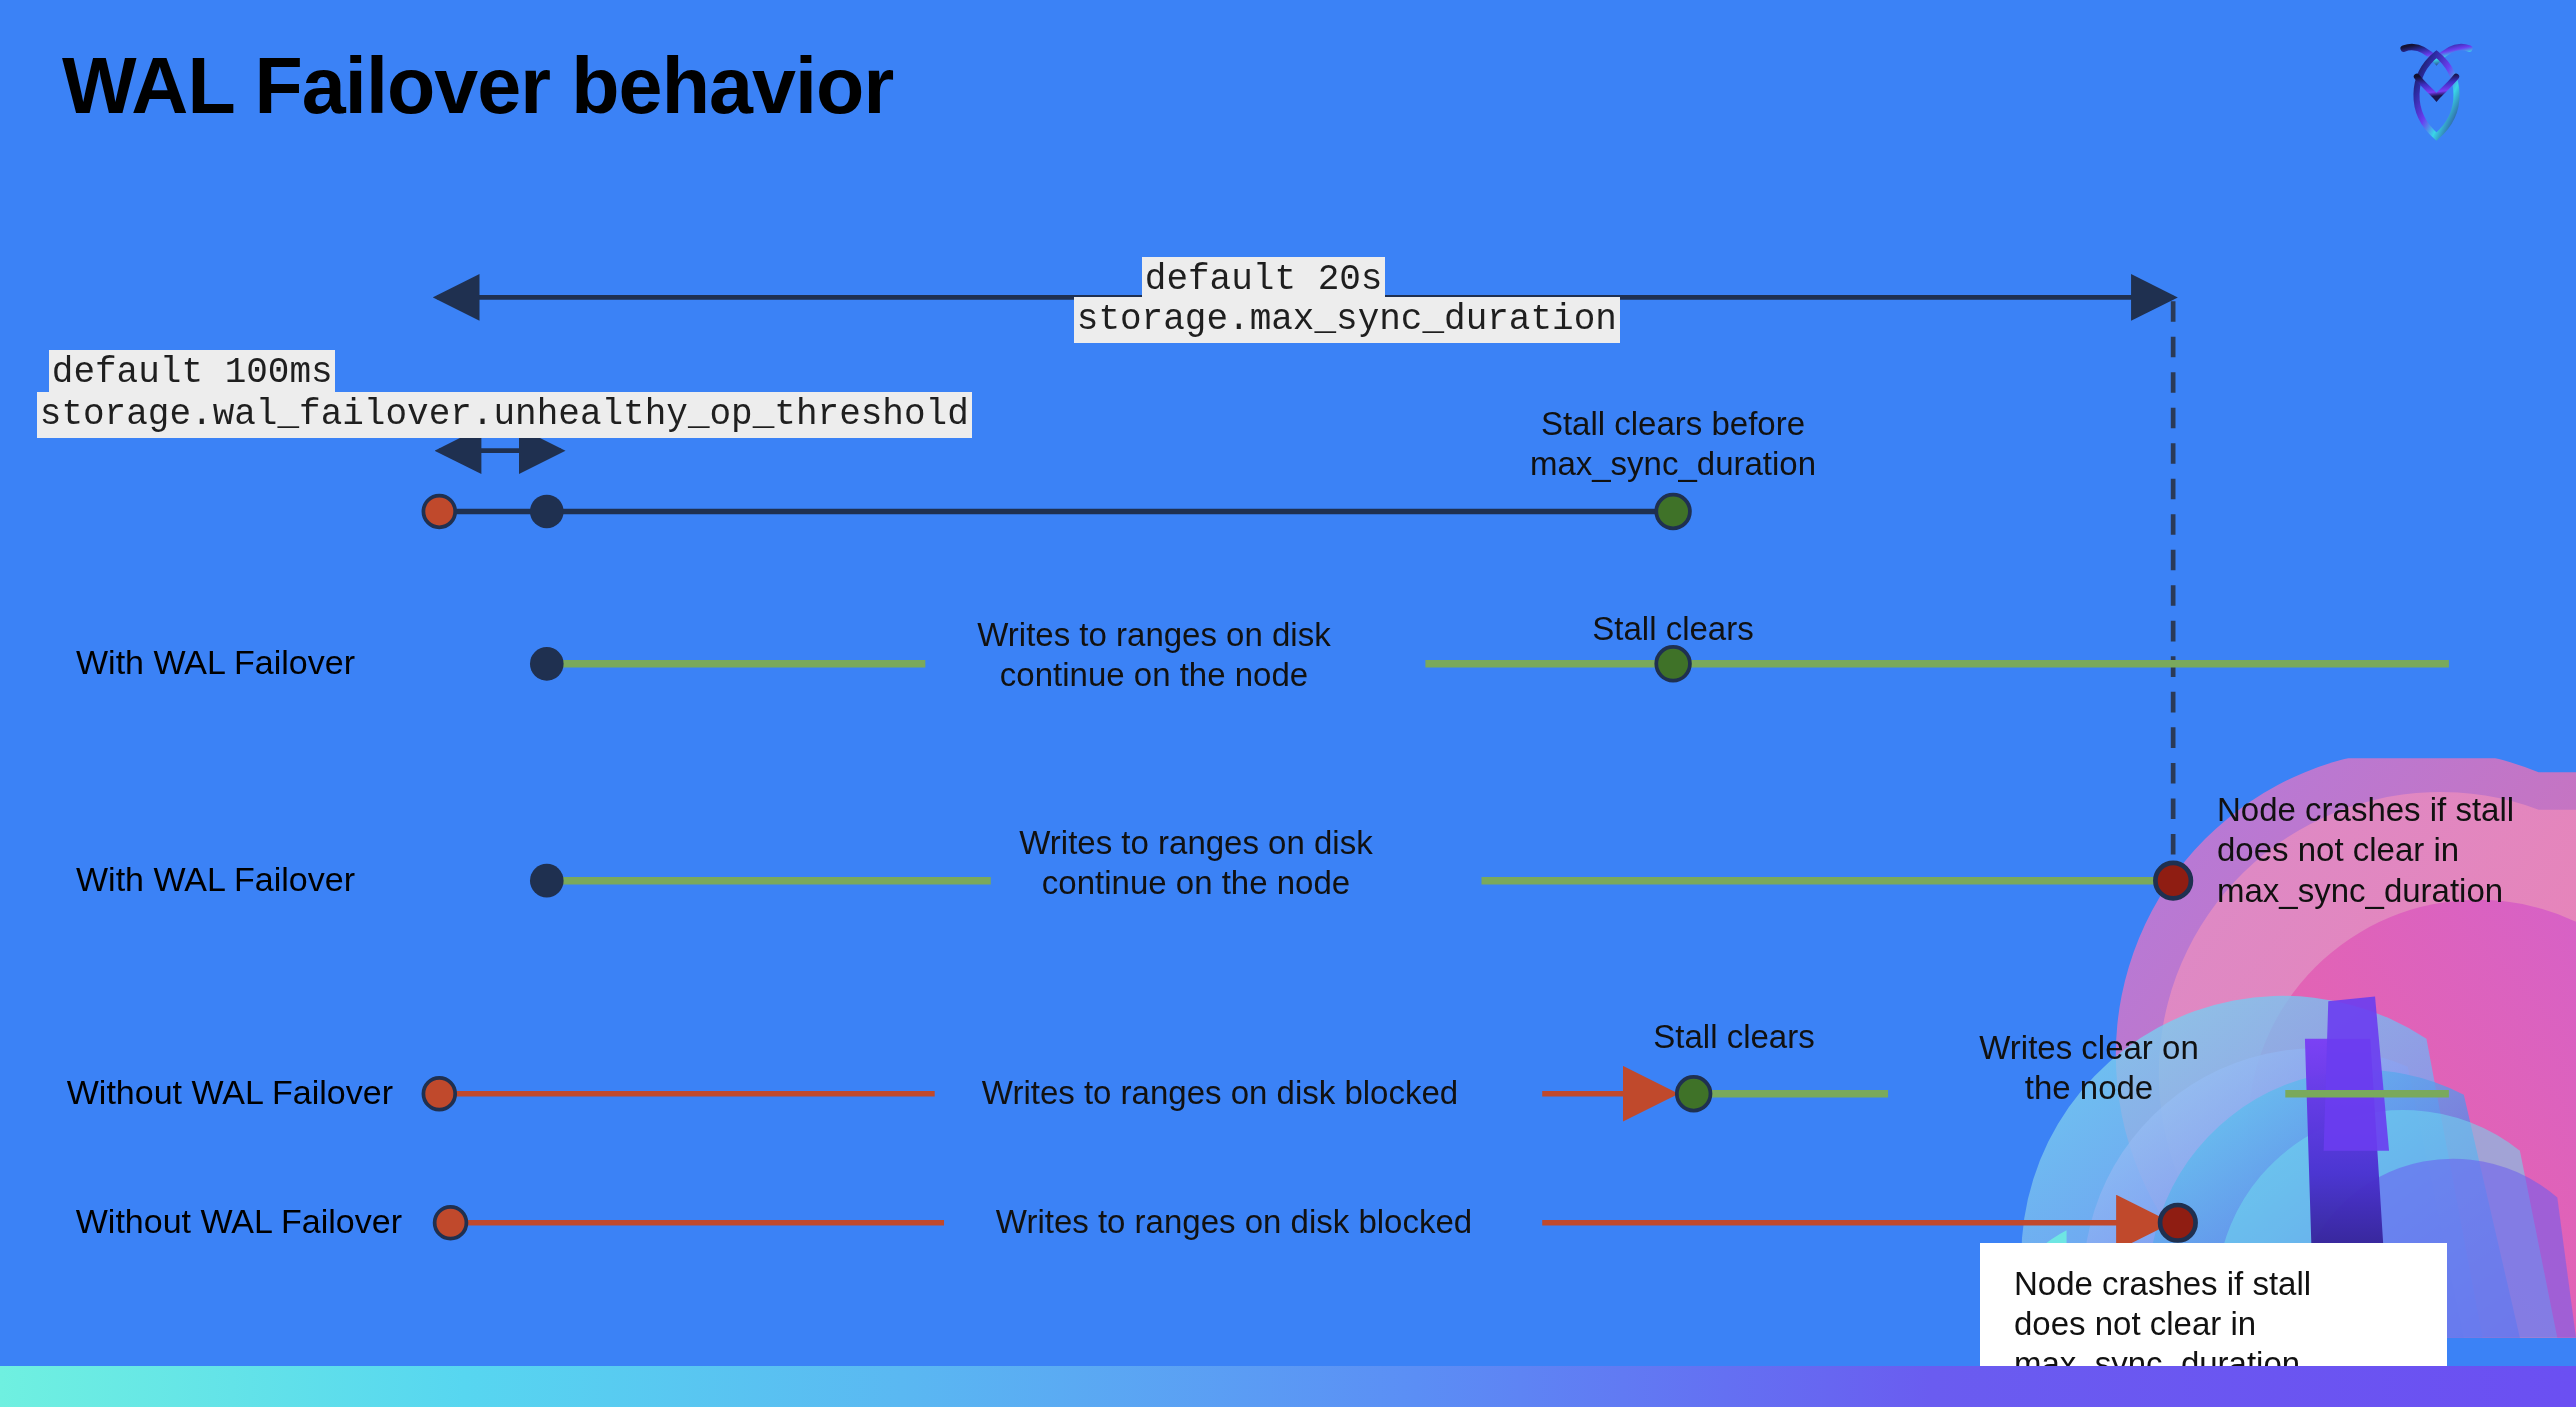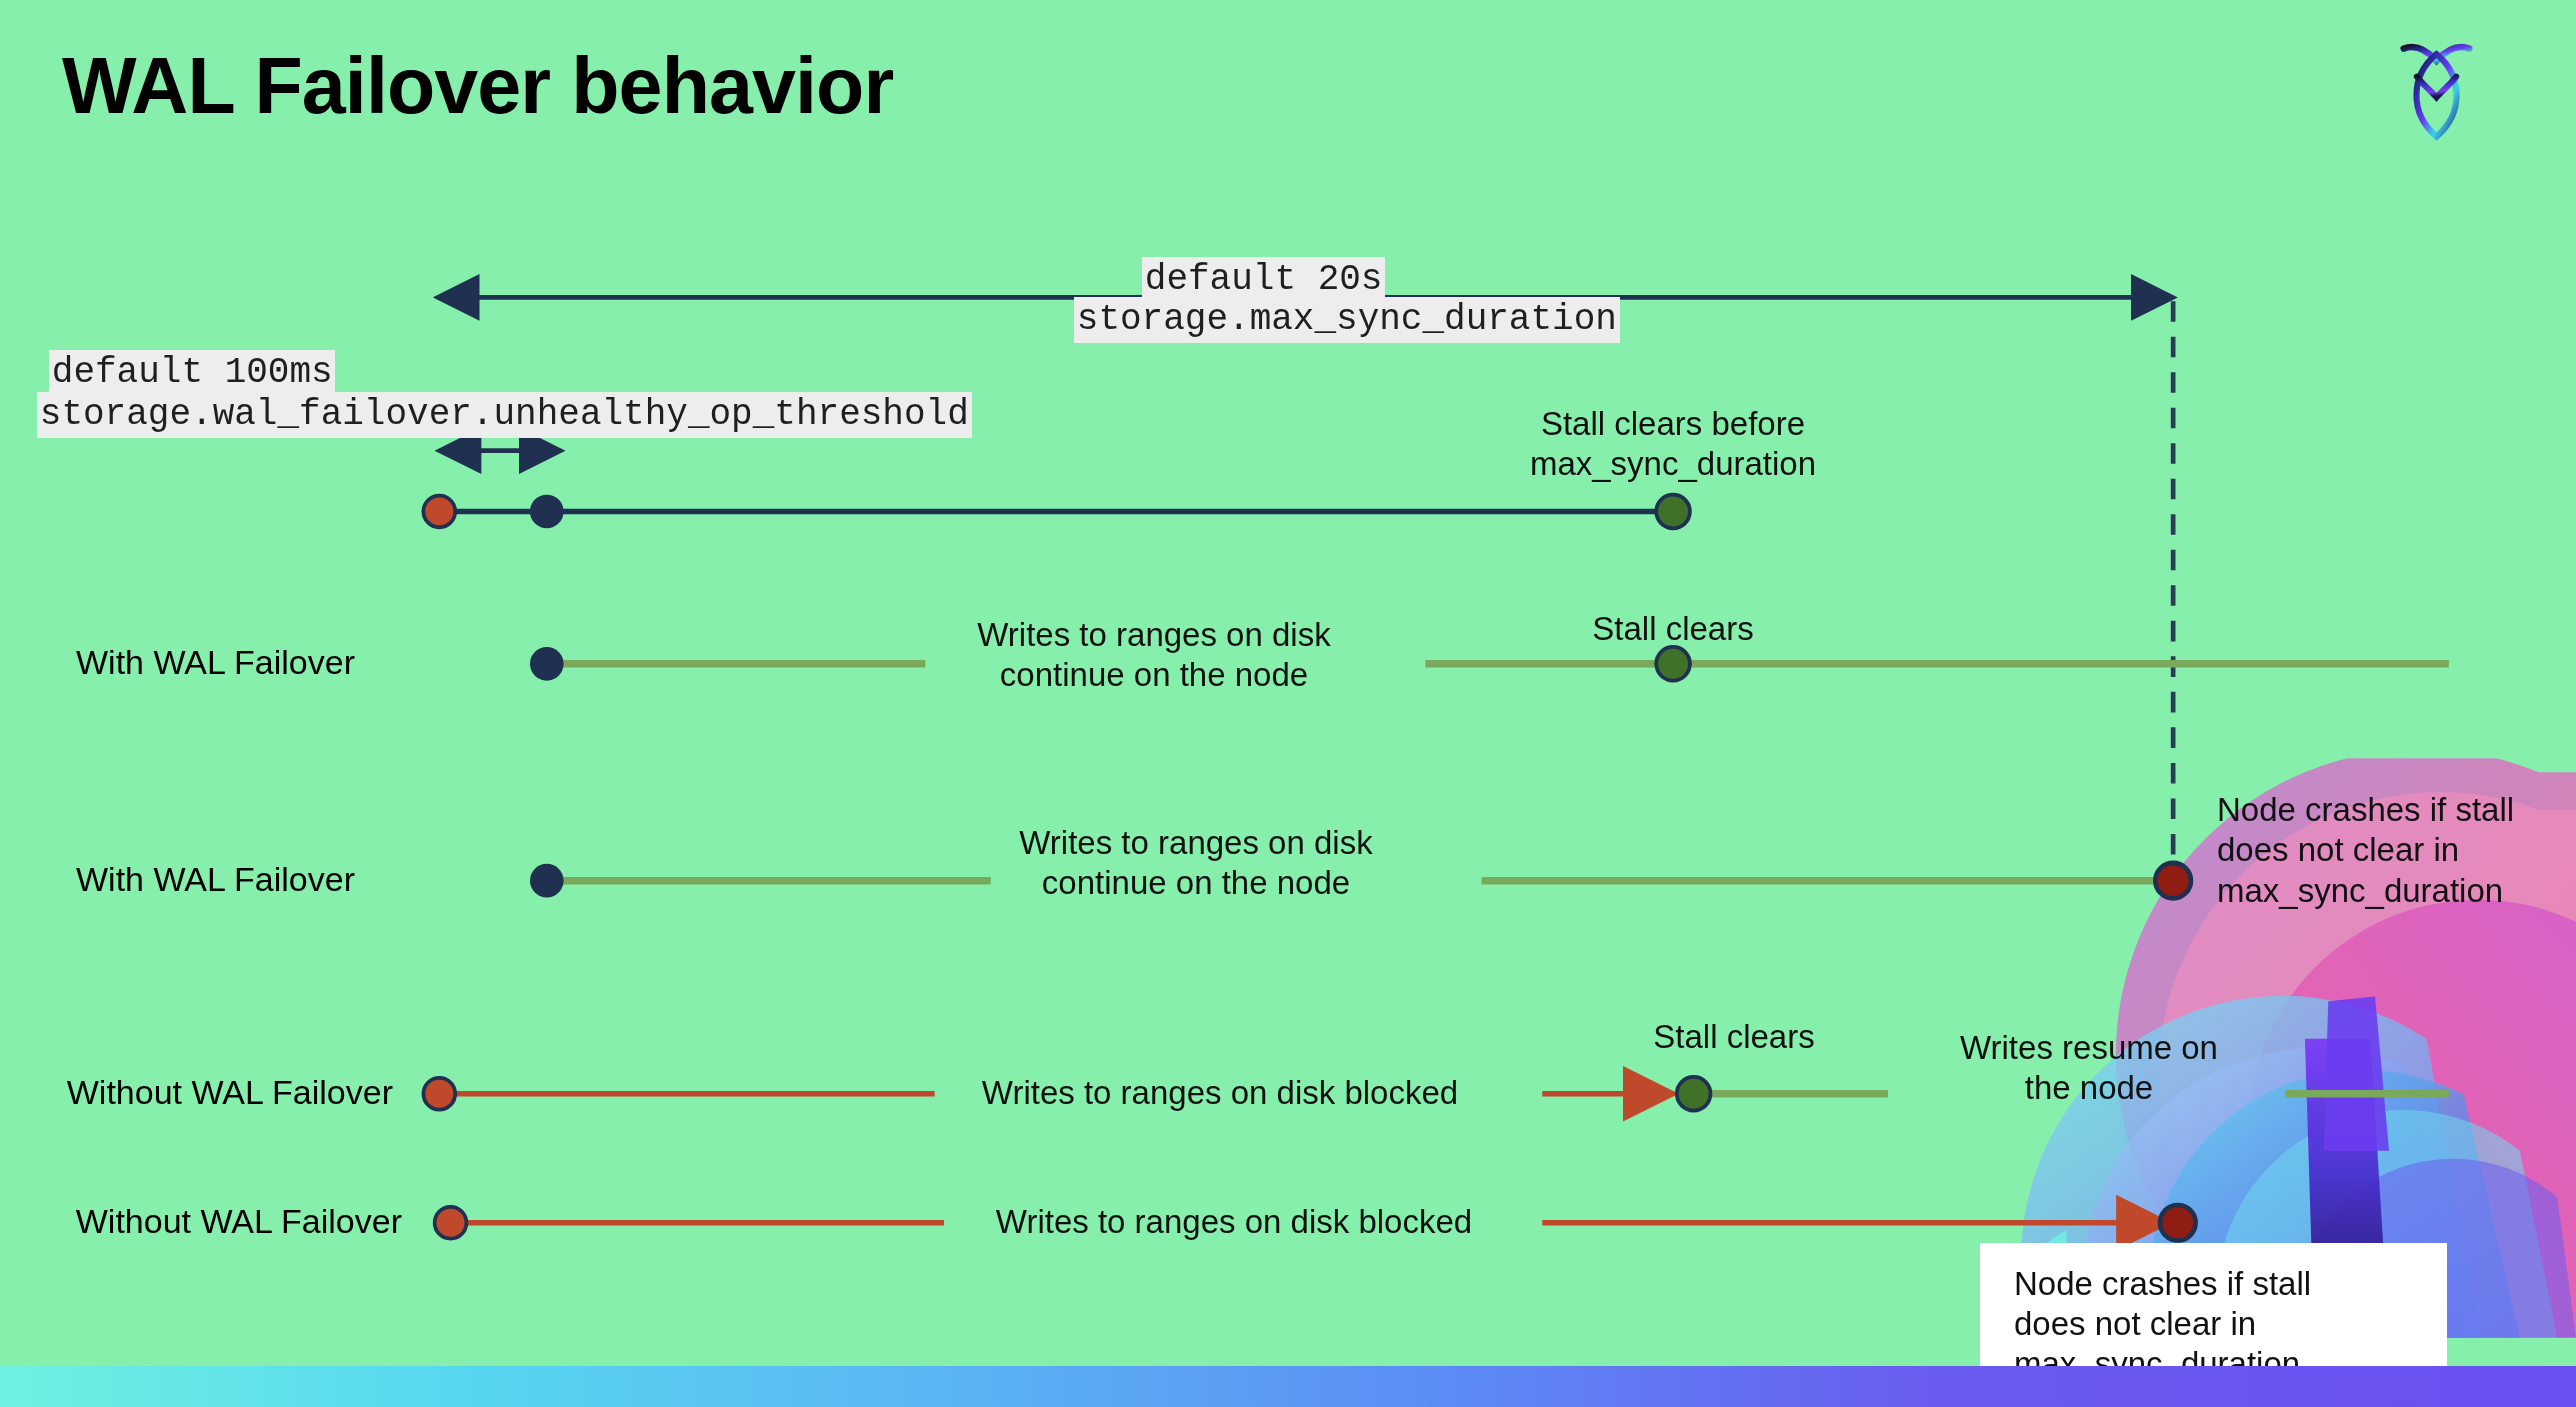--- a/index.html
+++ b/index.html
@@ -3,21 +3,21 @@
 <meta charset="utf-8">
 <style>
   html,body{margin:0;padding:0;}
   body{
     width:2576px;height:1408px;
     background:#ffffff;
     font-family:"Liberation Sans", sans-serif;
     overflow:hidden;
     position:relative;
   }
-  #slide{position:absolute;inset:0;overflow:hidden;background:#86efac;}
+  #slide{position:absolute;inset:0;overflow:hidden;background:#3b82f6;}
 
   
   #title{
     position:absolute;left:62px;top:45px;
     font-size:79px;font-weight:bold;color:#000000;
     letter-spacing:-0.9px;line-height:1.05;
     white-space:nowrap;
   }
 
   
@@ -244,21 +244,21 @@
 continue on the node</div>
 
   <div class="note left" style="left:2217px;top:790px;width:365px;">Node crashes if stall
 does not clear in
 max_sync_duration</div>
 
   <div class="note" style="left:930px;top:1073px;width:580px;">Writes to ranges on disk  blocked</div>
 
   <div class="note" style="left:1580px;top:1017px;width:308px;">Stall clears</div>
 
-  <div class="note" style="left:1921px;top:1028px;width:336px;">Writes resume on
+  <div class="note" style="left:1921px;top:1028px;width:336px;">Writes clear on
 the node</div>
 
   <div class="note" style="left:944px;top:1202px;width:580px;">Writes to ranges on disk  blocked</div>
 
   <div id="crash-box">
     <div class="note">Node crashes if stall
 does not clear in
 max_sync_duration</div>
   </div>
 

